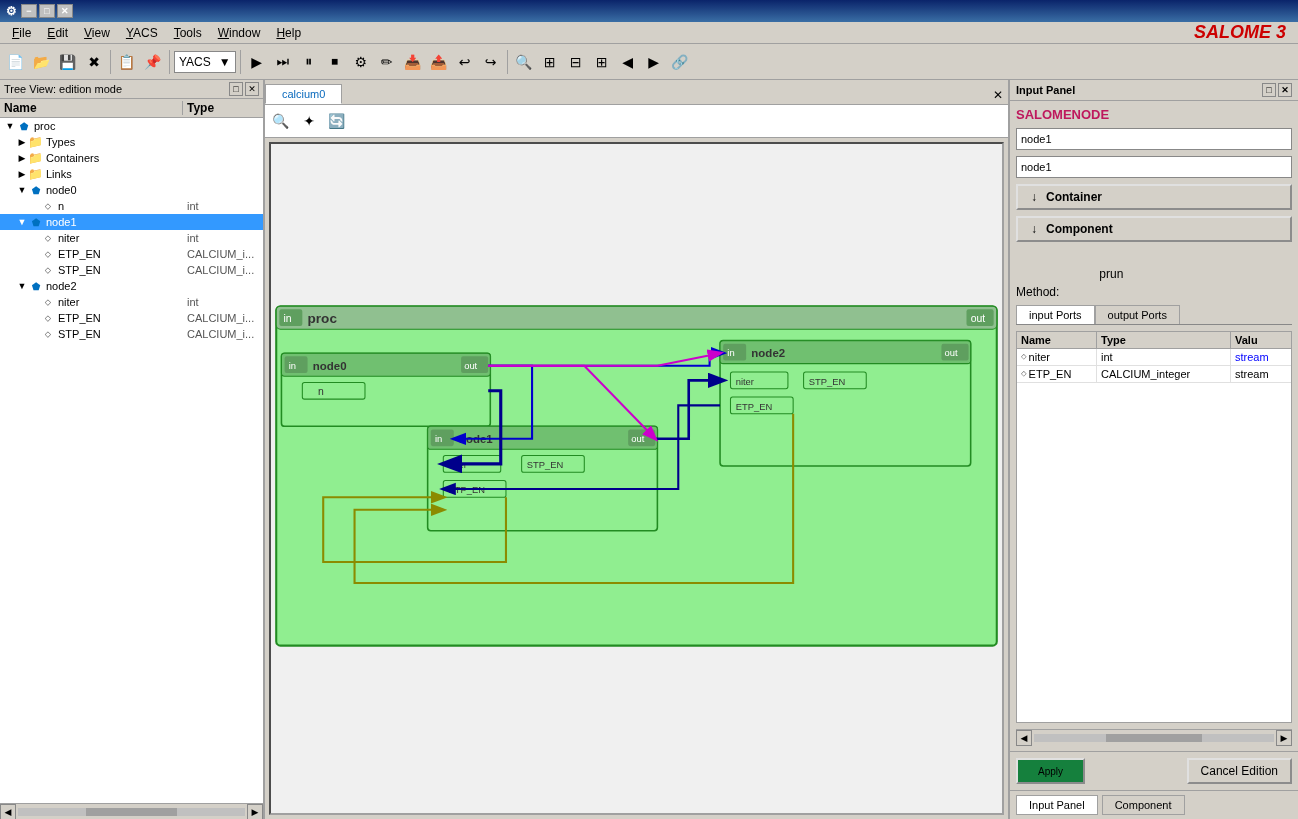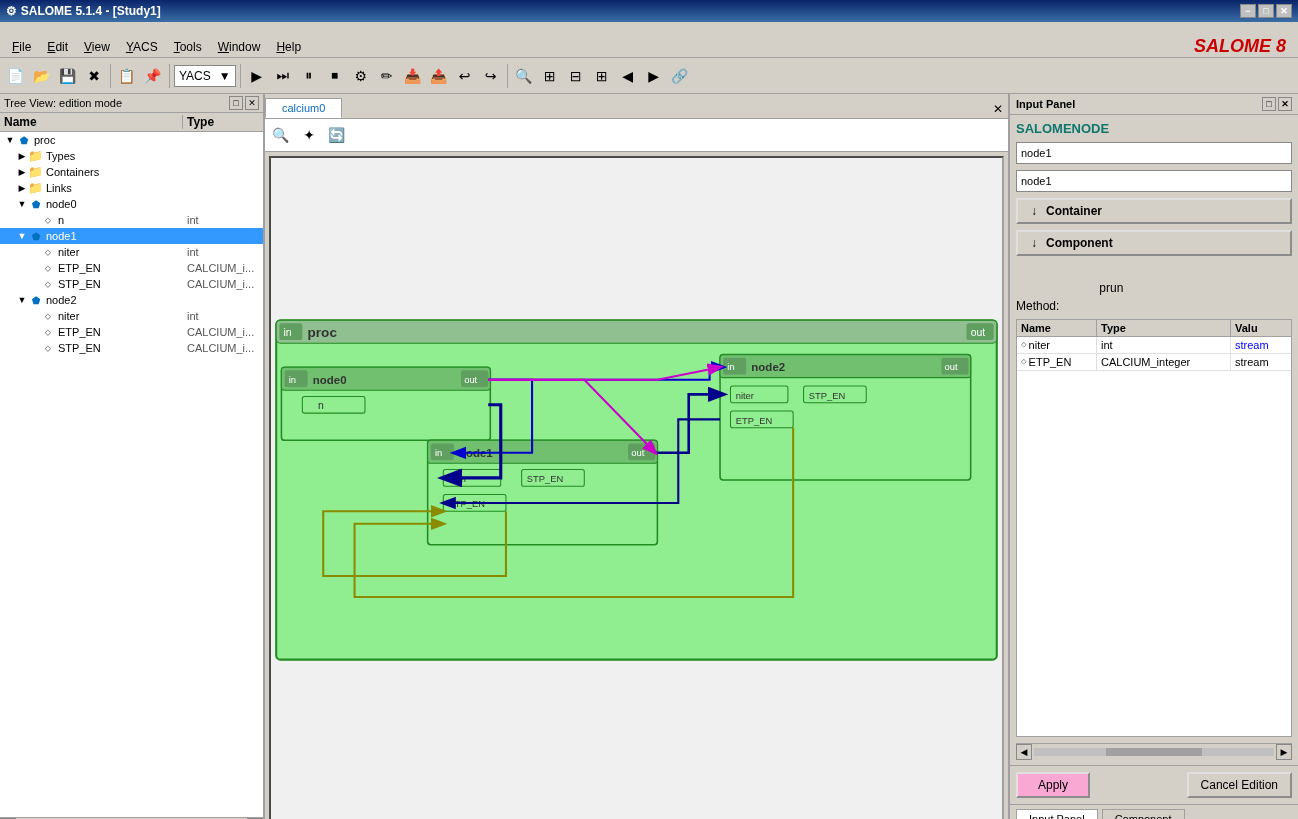--- a/index.html
+++ b/index.html
@@ -21,21 +21,20 @@
     .win-btn { width: 16px; height: 14px; background: #c0c0c0; border: 1px solid #888; font-size: 9px; display: flex; align-items: center; justify-content: center; cursor: pointer; }
 
     
     .menu-bar {
       background: #d4d0c8;
       height: 22px;
       display: flex;
       align-items: center;
       padding: 0 4px;
       border-bottom: 1px solid #a0a0a0;
-      margin-top: 14px;
     }
     .menu-item { padding: 2px 8px; cursor: pointer; font-size: 12px; }
     .menu-item u { text-decoration: underline; }
 
     
     .toolbar {
       background: #d4d0c8;
       height: 36px;
       display: flex;
       align-items: center;
@@ -301,85 +300,84 @@
 
     
     .right-bottom {
       padding: 6px;
       display: flex;
       justify-content: space-between;
       border-top: 1px solid #a0a0a0;
     }
     .apply-btn {
       padding: 4px 20px;
-      background: #f9a8d4;
+      background: #15803d;
+      border: 2px outset #e0e0e0;
+      cursor: pointer;
+      font-size: 10px;
+    }
+    .cancel-btn {
+      padding: 4px 12px;
+      background: #d4d0c8;
       border: 2px outset #e0e0e0;
       cursor: pointer;
       font-size: 12px;
     }
-    .cancel-btn {
-      padding: 4px 12px;
-      background: #d4d0c8;
-      border: 2px outset #e0e0e0;
-      cursor: pointer;
-      font-size: 12px;
-    }
 
     
     .right-bottom-tabs {
       display: flex;
       padding: 4px 6px;
       gap: 4px;
       border-top: 1px solid #a0a0a0;
       background: #d4d0c8;
     }
     .bottom-tab {
       padding: 3px 12px;
       background: #d4d0c8;
       border: 1px solid #a0a0a0;
       cursor: pointer;
       font-size: 11px;
     }
     .bottom-tab.active { background: white; }
 
     
-    .salome-label { font-size: 13px; font-weight: bold; color: #0f766e; }
+    .salome-label { font-size: 13px; font-weight: bold; color: #be185d; }
 
     
     .salome-logo {
       color: #cc0000;
       font-size: 18px;
       font-weight: bold;
       font-style: italic;
       margin-left: auto;
       padding: 0 8px;
     }
   </style>
 </head>
 <body>
 
 <div class="title-bar">
   <span style="margin-right:4px;">⚙</span>
-  <span class="title-text">SALOME 5.1.4 - [Study1]</span>
   <div class="win-controls">
     <div class="win-btn">−</div>
     <div class="win-btn">□</div>
     <div class="win-btn">✕</div>
   </div>
 </div>
 
 <div class="menu-bar">
   <span class="menu-item"><u>F</u>ile</span>
   <span class="menu-item"><u>E</u>dit</span>
   <span class="menu-item"><u>V</u>iew</span>
   <span class="menu-item"><u>Y</u>ACS</span>
   <span class="menu-item"><u>T</u>ools</span>
   <span class="menu-item"><u>W</u>indow</span>
   <span class="menu-item"><u>H</u>elp</span>
-  <span class="salome-logo">SALOME 8</span>
+  <span class="salome-logo">SALOME 3</span>
 </div>
 
 <div class="toolbar">
   <div class="toolbar-btn">📄</div>
   <div class="toolbar-btn">📂</div>
   <div class="toolbar-btn">💾</div>
   <div class="toolbar-btn">✖</div>
   <div class="toolbar-sep"></div>
   <div class="toolbar-btn">📋</div>
   <div class="toolbar-btn">📌</div>
@@ -668,20 +666,28 @@
       </button>
       <button class="btn-with-icon">
         <span class="btn-icon">↓</span>
         <span>Component</span>
       </button>
       <div class="method-row">
         <span class="method-label">Method:</span>
         <span class="method-value">prun</span>
       </div>
 
+      <div class="ports-tabs">
+        <div class="ports-tab active">
+          <span>input Ports</span>
+        </div>
+        <div class="ports-tab">
+          <span>output Ports</span>
+        </div>
+      </div>
 
       <div class="ports-table">
         <div class="ports-table-header">
           <div class="ports-col ports-col-name">Name</div>
           <div class="ports-col ports-col-type">Type</div>
           <div class="ports-col ports-col-value">Valu</div>
         </div>
         <div class="ports-table-body">
 
           <div class="ports-row">

